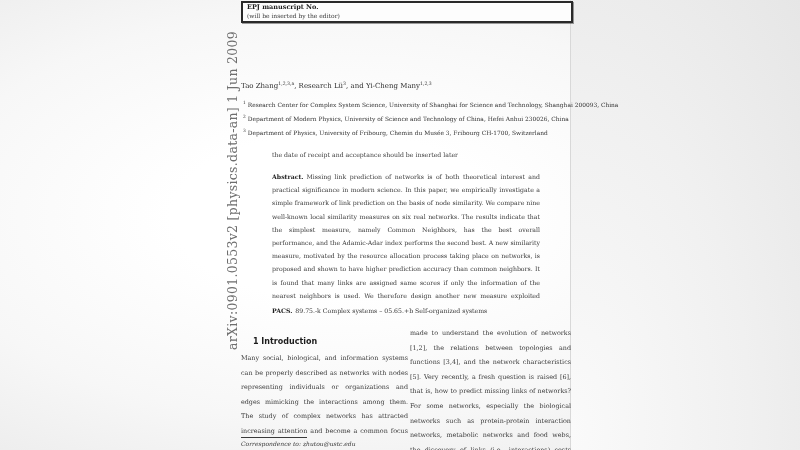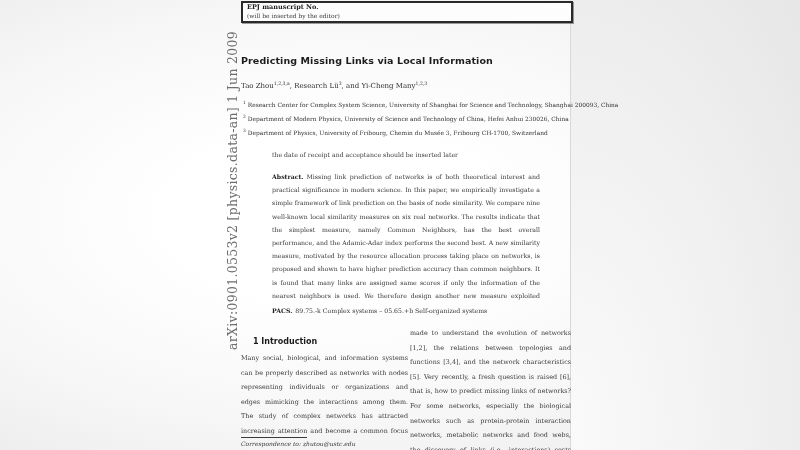--- a/index.html
+++ b/index.html
@@ -89,24 +89,23 @@
 
   <div class="right-margin"></div>
 
   <div class="epj-box">
     <div class="epj-line1">EPJ manuscript No.</div>
     <div class="epj-line2">(will be inserted by the editor)</div>
   </div>
 
   <div class="arxiv">arXiv:0901.0553v2 [physics.data-an] 1 Jun 2009</div>
 
-  <h1 class="title">Predicting Missing Links via Local Information</h1>
 
   <div class="authors">
-    <span>Tao Zhou</span><sup>1,2,3,a</sup><span>, Research Lü</span><sup>3</sup><span>, and Yi-Cheng Many</span><sup>1,2,3</sup>
+    <span>Tao Zhang</span><sup>1,2,3,a</sup><span>, Research Lü</span><sup>3</sup><span>, and Yi-Cheng Many</span><sup>1,2,3</sup>
   </div>
 
   <div class="affil" style="top:102px">
     <sup>1</sup><span>Research Center for Complex System Science, University of Shanghai for Science and Technology, Shanghai 200093, China</span>
   </div>
   <div class="affil" style="top:116px">
     <sup>2</sup><span>Department of Modern Physics, University of Science and Technology of China, Hefei Anhui 230026, China</span>
   </div>
   <div class="affil" style="top:130px">
     <sup>3</sup><span>Department of Physics, University of Fribourg, Chemin du Musée 3, Fribourg CH-1700, Switzerland</span>

